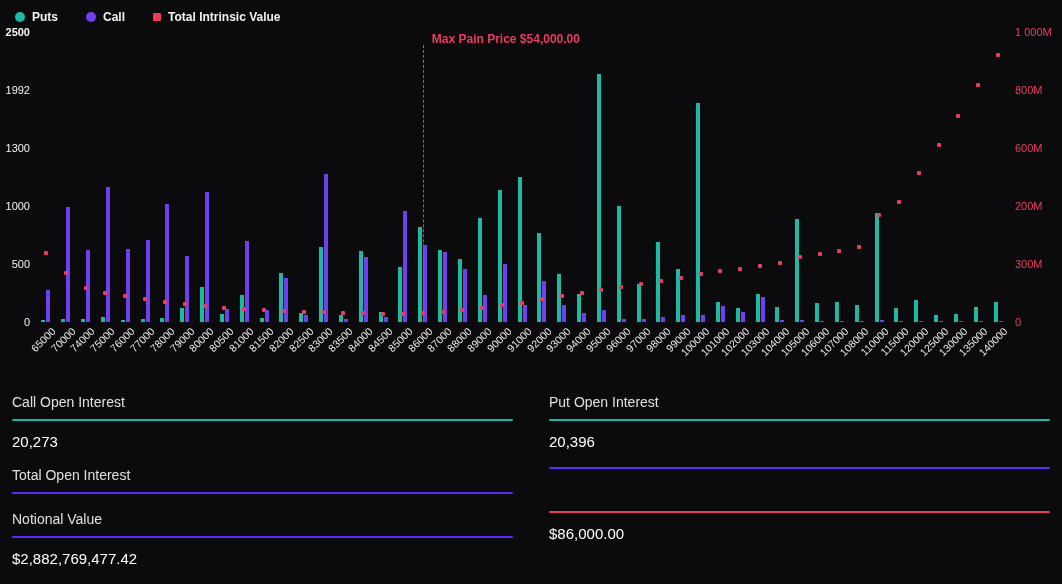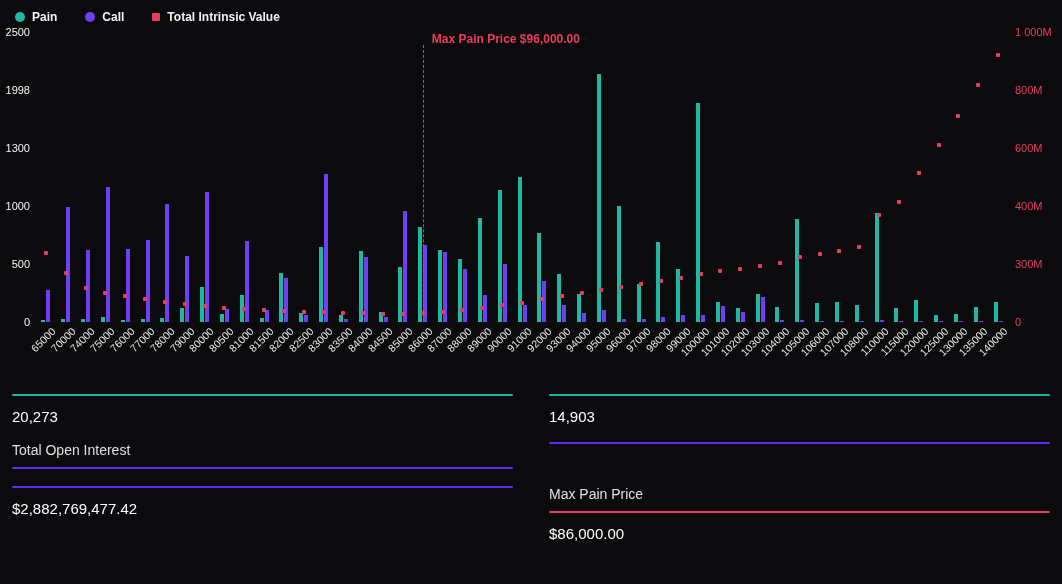--- a/index.html
+++ b/index.html
@@ -42,40 +42,40 @@
   .stat-value { font-size:15px; font-weight:500; color:#ffffff; padding-top:12px; }
 </style>
 </head>
 <body>
 
 <div class="app">
 
   <div class="legend">
     <div class="legend-item">
       <span class="legend-marker circle" style="background: rgb(29, 185, 162);"></span>
-      <span>Pain</span>
+      <span>Puts</span>
     </div>
     <div class="legend-item">
       <span class="legend-marker circle" style="background: rgb(110, 63, 243);"></span>
       <span>Call</span>
     </div>
     <div class="legend-item">
       <span class="legend-marker square" style="background: rgb(234, 59, 97);"></span>
       <span>Total Intrinsic Value</span>
     </div>
   </div>
 
   <div class="chart-row">
     <div class="y-axis left">
         <div class="ytick" style="bottom: 0px;">0</div>
         <div class="ytick" style="bottom: 58px;">500</div>
         <div class="ytick" style="bottom: 116px;">1000</div>
         <div class="ytick" style="bottom: 174px;">1300</div>
-        <div class="ytick" style="bottom: 232px;">1998</div>
-        <div class="ytick" style="bottom: 290px;">2500</div>
+        <div class="ytick" style="bottom: 232px;">1992</div>
+        <div class="ytick" style="bottom: 290px; font-weight: bold;">2500</div>
       </div>
     <div class="plot">
         <div class="bar" style="left: 5.41837px; height: 1.74px; background: rgb(29, 185, 162);"></div>
         <div class="bar" style="left: 10.4184px; height: 32.48px; background: rgb(110, 63, 243);"></div>
         <div class="dot" style="left: 7.91837px; bottom: 67.02px; background: rgb(234, 59, 97);"></div>
         <div class="bar" style="left: 25.2551px; height: 2.9px; background: rgb(29, 185, 162);"></div>
         <div class="bar" style="left: 30.2551px; height: 114.84px; background: rgb(110, 63, 243);"></div>
         <div class="dot" style="left: 27.7551px; bottom: 46.72px; background: rgb(234, 59, 97);"></div>
         <div class="bar" style="left: 45.0918px; height: 3.48px; background: rgb(29, 185, 162);"></div>
         <div class="bar" style="left: 50.0918px; height: 71.92px; background: rgb(110, 63, 243);"></div>
@@ -212,26 +212,26 @@
         <div class="bar" style="left: 917.908px; height: 8.12px; background: rgb(29, 185, 162);"></div>
         <div class="bar" style="left: 922.908px; height: 1px; background: rgb(110, 63, 243);"></div>
         <div class="dot" style="left: 920.408px; bottom: 204.48px; background: rgb(234, 59, 97);"></div>
         <div class="bar" style="left: 937.745px; height: 15.08px; background: rgb(29, 185, 162);"></div>
         <div class="bar" style="left: 942.745px; height: 1px; background: rgb(110, 63, 243);"></div>
         <div class="dot" style="left: 940.245px; bottom: 235.22px; background: rgb(234, 59, 97);"></div>
         <div class="bar" style="left: 957.582px; height: 20.3px; background: rgb(29, 185, 162);"></div>
         <div class="bar" style="left: 962.582px; height: 1px; background: rgb(110, 63, 243);"></div>
         <div class="dot" style="left: 960.082px; bottom: 264.8px; background: rgb(234, 59, 97);"></div>
         <div class="maxpain-line" style="left: 386.816px; border-color: rgb(234, 59, 97);"></div>
-        <div class="maxpain-label" style="left: 395.816px; color: rgb(234, 59, 97);">Max Pain Price $96,000.00</div>
+        <div class="maxpain-label" style="left: 395.816px; color: rgb(234, 59, 97);">Max Pain Price $54,000.00</div>
       </div>
     <div class="y-axis right">
         <div class="ytick" style="bottom: 0px; color: rgb(234, 59, 97);">0</div>
         <div class="ytick" style="bottom: 58px; color: rgb(234, 59, 97);">300M</div>
-        <div class="ytick" style="bottom: 116px; color: rgb(234, 59, 97);">400M</div>
+        <div class="ytick" style="bottom: 116px; color: rgb(234, 59, 97);">200M</div>
         <div class="ytick" style="bottom: 174px; color: rgb(234, 59, 97);">600M</div>
         <div class="ytick" style="bottom: 232px; color: rgb(234, 59, 97);">800M</div>
         <div class="ytick" style="bottom: 290px; color: rgb(234, 59, 97);">1 000M</div>
       </div>
   </div>
 
   <div class="x-row">
     <div class="x-axis">
         <div class="x-label" style="right: 959.082px;">65000</div>
         <div class="x-label" style="right: 939.245px;">70000</div>
@@ -280,38 +280,40 @@
         <div class="x-label" style="right: 86.2653px;">120000</div>
         <div class="x-label" style="right: 66.4286px;">125000</div>
         <div class="x-label" style="right: 46.5918px;">130000</div>
         <div class="x-label" style="right: 26.7551px;">135000</div>
         <div class="x-label" style="right: 6.91837px;">140000</div>
       </div>
   </div>
 
   <div class="stats">
     <div class="stat">
+      <div class="stat-label">Call Open Interest</div>
       <div class="stat-line" style="background: rgb(22, 184, 164);"></div>
       <div class="stat-value">20,273</div>
     </div>
     <div class="stat">
+      <div class="stat-label">Put Open Interest</div>
       <div class="stat-line" style="background: rgb(22, 184, 164);"></div>
-      <div class="stat-value">14,903</div>
+      <div class="stat-value">20,396</div>
     </div>
     <div class="stat">
       <div class="stat-label">Total Open Interest</div>
       <div class="stat-line" style="background: rgb(91, 44, 245);"></div>
     </div>
     <div class="stat">
       <div class="stat-line" style="background: rgb(91, 44, 245);"></div>
     </div>
     <div class="stat">
+      <div class="stat-label">Notional Value</div>
       <div class="stat-line" style="background: rgb(91, 44, 245);"></div>
       <div class="stat-value">$2,882,769,477.42</div>
     </div>
     <div class="stat">
-      <div class="stat-label">Max Pain Price</div>
       <div class="stat-line" style="background: rgb(234, 59, 97);"></div>
       <div class="stat-value">$86,000.00</div>
     </div>
   </div>
 
 </div>
 
 </body></html>

